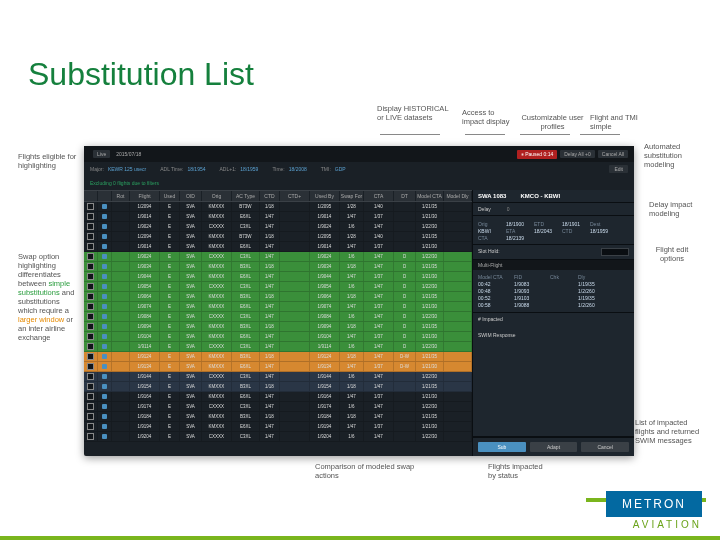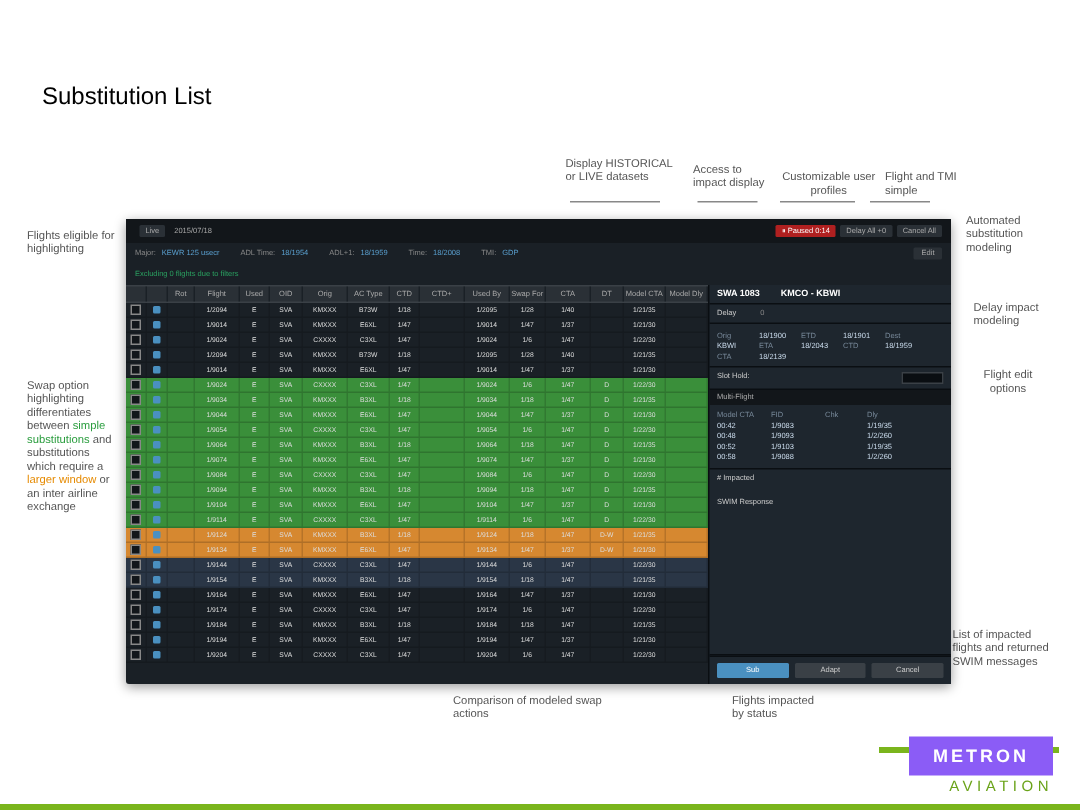--- a/index.html
+++ b/index.html
@@ -1,33 +1,33 @@
 <!DOCTYPE html>
 <html><head>
 <meta charset="utf-8">
 <style>
   * { margin: 0; padding: 0; box-sizing: border-box; }
   body { width: 720px; height: 540px; font-family: Arial, sans-serif; background: #fff; position: relative; overflow: hidden; }
   
-  .title { position: absolute; top: 56px; left: 28px; font-size: 16px; font-weight: normal; color: #000000; }
+  .title { position: absolute; top: 56px; left: 28px; font-size: 32px; font-weight: normal; color: #15803d; }
   
   .callout { position: absolute; font-size: 7.5px; color: #555; line-height: 1.2; }
   .callout .larger { color: #e68a00; }
   .callout .simple { color: #2a9d3e; text-align: center; }
   
   .c-display   { top: 104px; left: 377px; width: 72px; }
   .c-access    { top: 108px; left: 462px; width: 50px; }
   .c-custom    { top: 113px; left: 520px; width: 65px; text-align: center; }
   .c-tmi       { top: 113px; left: 590px; width: 52px; }
   .c-auto      { top: 142px; left: 644px; width: 56px; }
   .c-delay     { top: 200px; left: 649px; width: 50px; }
   .c-edit      { top: 245px; left: 649px; width: 46px; text-align: center; }
   .c-eligible  { top: 152px; left: 18px;  width: 60px; }
   .c-swap      { top: 252px; left: 18px;  width: 62px; }
-  .c-compare   { top: 462px; left: 302px; width: 120px; }
+  .c-compare   { top: 462px; left: 315px; width: 120px; }
   .c-grouped   { top: 462px; left: 488px; width: 56px; }
   .c-impacted  { top: 418px; left: 635px; width: 66px; }
   
   .callout-line { position: absolute; background: #888; }
   
   .app { position: absolute; top: 146px; left: 84px; width: 550px; height: 310px; background: #1a2026; border-radius: 2px; box-shadow: 0 2px 8px rgba(0,0,0,0.4); }
   
   .app-top { height: 16px; background: #12161a; display: flex; align-items: center; padding: 0 6px; font-size: 5px; color: #aaa; }
   .app-top .spacer { flex: 1; }
   .app-top .btn-red { background: #b02020; color: #fff; padding: 1px 4px; margin-left: 3px; border-radius: 1px; }
@@ -79,21 +79,21 @@
   .sp-multi-head { color: #aaa; background: #12161a; padding: 2px 5px; }
   .sp-multi-grid { display: grid; grid-template-columns: 32px 32px 24px 24px; gap: 1px 4px; padding: 1px 0; }
   .sp-multi-grid .hd { color: #789; }
   .sp-multi-grid .v  { color: #cde; }
   .sp-impact { flex: 1; }
   .sp-btn-row { display: flex; gap: 4px; padding: 4px 5px; border-top: 1px solid #0a0e12; }
   .sp-btn { flex: 1; background: #3a4046; color: #ccc; padding: 2px 0; text-align: center; border-radius: 1px; font-size: 5px; }
   .sp-btn.hl { background: #4a90c0; color: #fff; }
   
   .logo-area { position: absolute; right: 18px; bottom: 10px; text-align: right; }
-  .logo-box { background: #8b5cf6; color: #fff; font-weight: bold; letter-spacing: 2px; font-size: 12px; padding: 6px 16px; display: inline-block; }
+  .logo-box { background: #0369a1; color: #fff; font-weight: normal; letter-spacing: 2px; font-size: 12px; padding: 6px 16px; display: inline-block; }
   .logo-sub { color: #6aa319; font-size: 10px; letter-spacing: 3px; margin-top: 2px; }
   .green-bar { position: absolute; left: 0; right: 0; bottom: 0; height: 4px; background: #7ab51d; }
   .green-accent { position: absolute; right: 14px; bottom: 38px; width: 120px; height: 4px; background: #7ab51d; }
 </style>
 </head>
 <body>
 
 <h1 class="title">Substitution List</h1>
 
 <div class="callout c-display">Display HISTORICAL or LIVE datasets</div>

